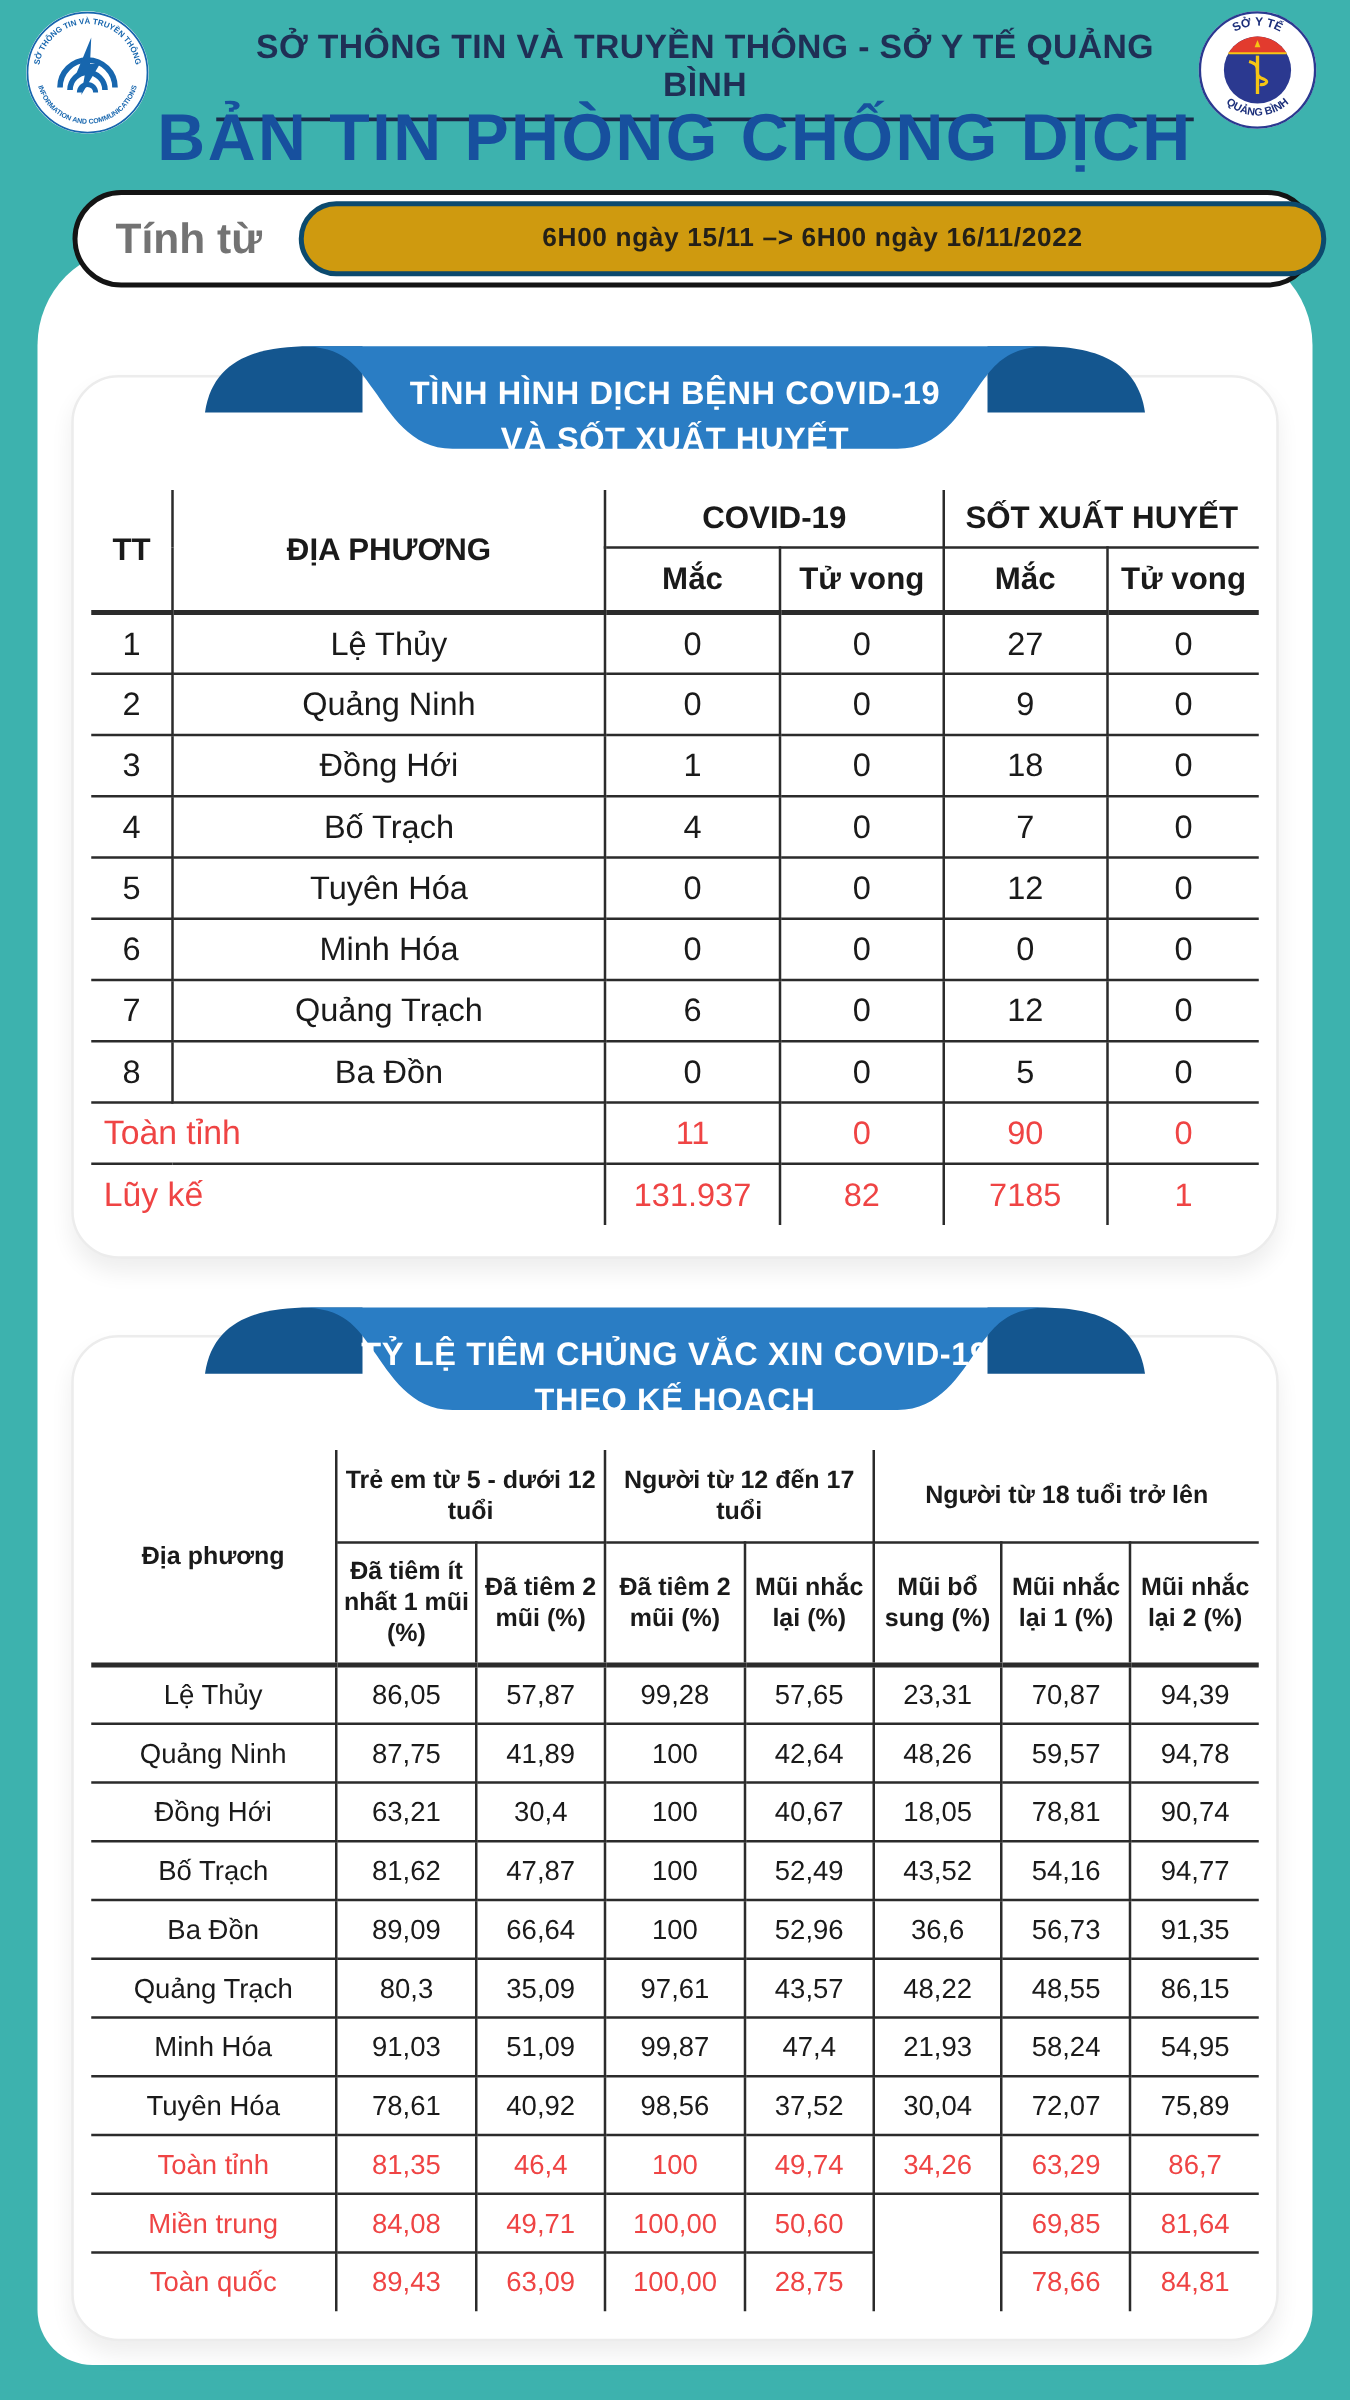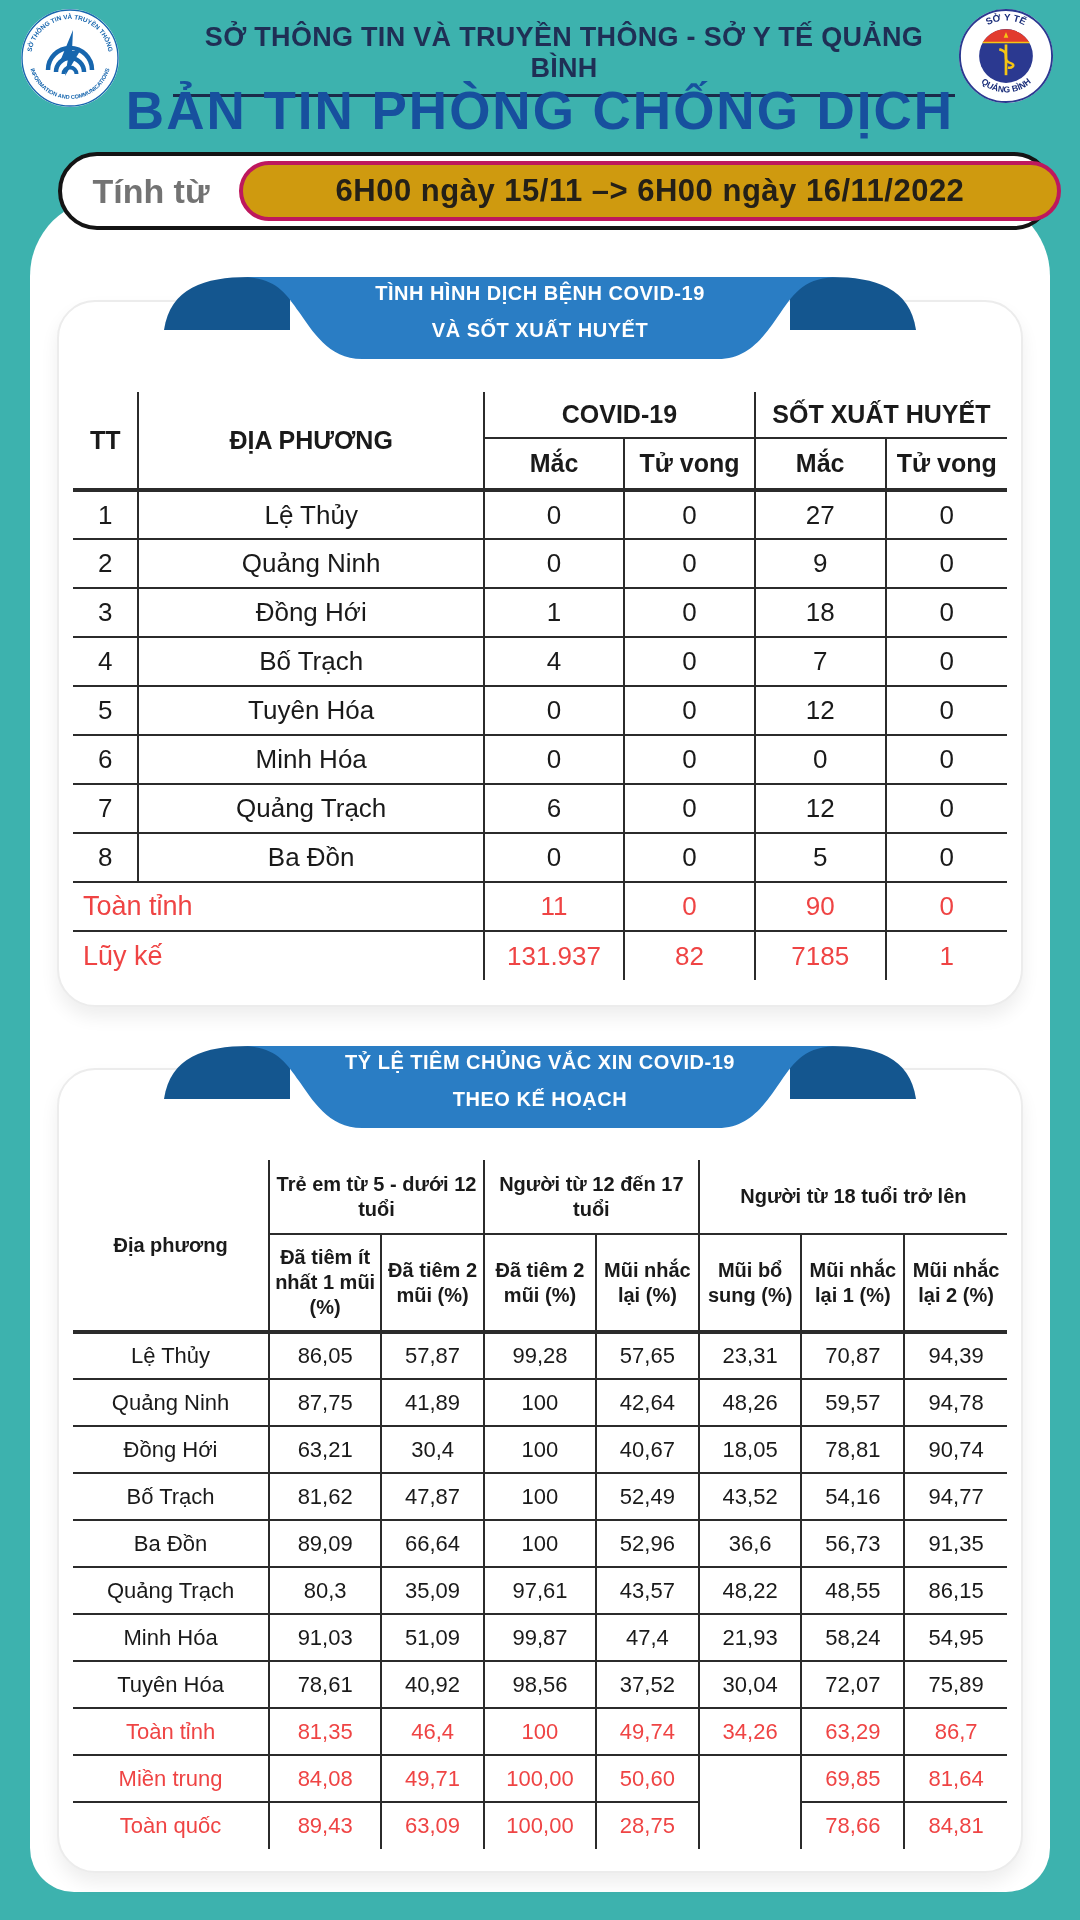--- a/index.html
+++ b/index.html
@@ -20,37 +20,37 @@
   .logo{position:absolute;z-index:4;}
   .logo-left{left:20px;top:8px;width:100px;height:100px;}
   .logo-right{left:958px;top:8px;width:96px;height:96px;}
   
   .period{position:absolute;left:58px;top:152px;width:995px;height:78px;
     background:#fff;border:4px solid #141414;border-radius:40px;box-sizing:border-box;z-index:6;}
   .period-label{position:absolute;left:0;top:0;width:178px;height:100%;
     display:flex;align-items:center;justify-content:center;
     font-weight:bold;font-size:34px;color:#737373;}
   .period-value{position:absolute;left:177px;top:5px;width:822px;height:60px;
-    background:#CF9A0F;border:4px solid #be185d;border-radius:32px;box-sizing:border-box;
+    background:#CF9A0F;border:4px solid #0c4a6e;border-radius:32px;box-sizing:border-box;
     display:flex;align-items:center;justify-content:center;
-    font-weight:bold;font-size:31px;color:#242018;letter-spacing:.5px;}
+    font-weight:bold;font-size:21px;color:#242018;letter-spacing:.5px;}
   
   .card{position:absolute;left:57px;width:966px;background:#fff;
     border:2px solid #ececec;border-radius:38px;box-sizing:border-box;
     box-shadow:0 10px 18px rgba(0,0,0,.07);z-index:2;}
   .card1{top:300px;height:707px;}
   .card2{top:1068px;height:805px;}
   
   .ribbon{position:absolute;left:50%;transform:translateX(-50%);
     width:760px;height:92px;z-index:5;}
   .r1{top:272px;}
   .r2{top:1041px;}
   .ribbon svg{position:absolute;left:0;top:0;width:100%;height:100%;}
-  .rb-text{position:absolute;left:80px;right:80px;top:3px;text-align:center;
-    color:#fff;font-weight:bold;font-size:20px;line-height:37px;letter-spacing:.5px;}
+  .rb-text{position:absolute;left:80px;right:80px;top:24px;text-align:center;
+    color:#fff;font-weight:bold;font-size:26px;line-height:37px;letter-spacing:.5px;}
   
   table{border-collapse:collapse;border-style:hidden;table-layout:fixed;
     width:934px;margin:90px auto 0;}
   th,td{border:2px solid #2b2b2b;text-align:center;vertical-align:middle;
     padding:0 3px;box-sizing:border-box;color:#1a1a1a;}
   th{font-weight:bold;}
   .hb{border-bottom-width:4px;}
   .t1 thead th{font-size:25px;}
   .t1 thead tr:first-child{height:46px;}
   .t1 thead tr:last-child{height:52px;}

